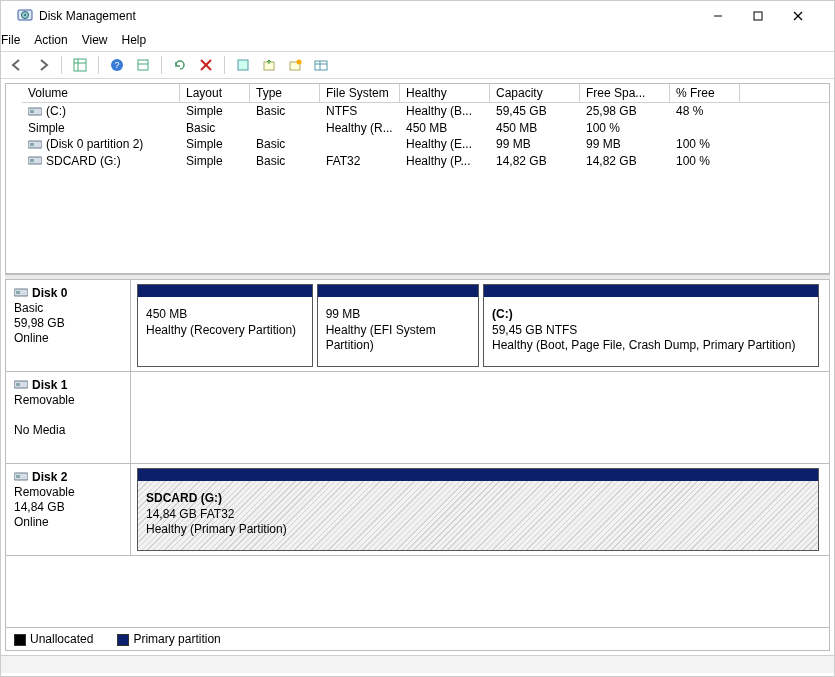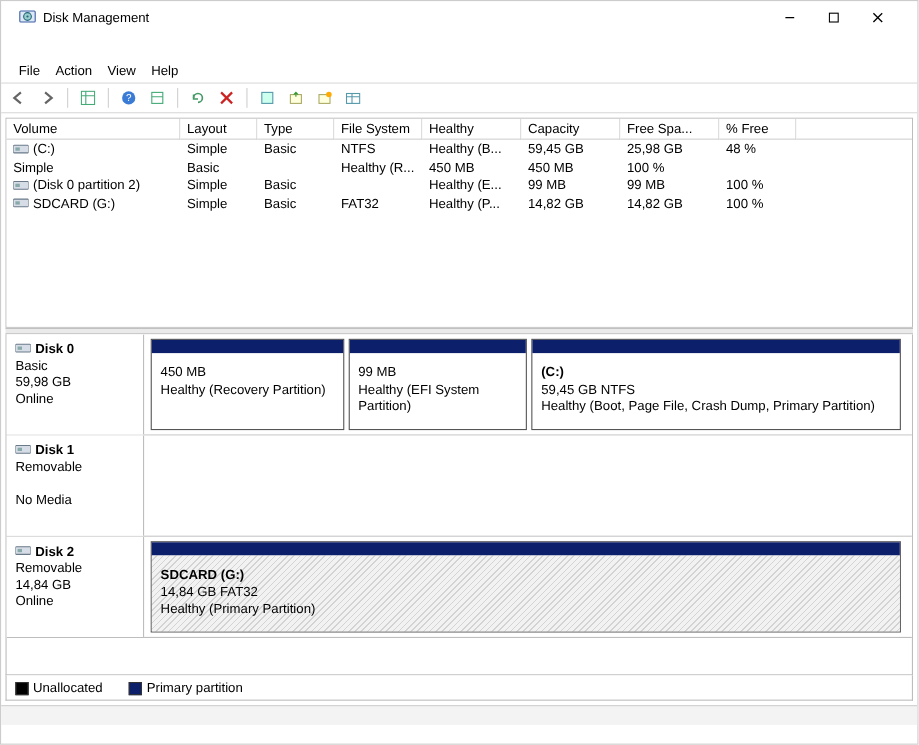--- a/index.html
+++ b/index.html
@@ -26,23 +26,22 @@
   }
   .titlebar .title { flex: 0 0 auto; font-size: 12px; }
   .titlebar .spacer { flex: 1; }
   .winbtn {
     width: 40px; height: 28px; display:flex; align-items:center; justify-content:center;
     font-family: "Segoe UI Symbol", sans-serif;
   }
   .menubar {
     display: flex;
     gap: 14px;
-    padding: 2px 8px 4px 16px;
-    font-size: 12px;
-    margin-top: 24px;
+    padding: 2px 8px 4px 0;
+    font-size: 12px;
   }
   .menubar span { cursor: default; }
   .toolbar {
     display: flex;
     align-items: center;
     gap: 6px;
     padding: 3px 6px;
     border-top: 1px solid #d9d9d9;
     border-bottom: 1px solid #d9d9d9;
     height: 28px;
@@ -52,20 +51,21 @@
     display:flex; align-items:center; justify-content:center;
   }
   .tsep { width: 1px; height: 18px; background: #d0d0d0; margin: 0 2px; }
   .vol-table {
     border: 1px solid #bdbdbd;
     margin: 4px 4px 0 4px;
   }
   .vt-head, .vt-row {
     display: grid;
     grid-template-columns: 158px 70px 70px 80px 90px 90px 90px 70px 1fr;
+    margin-left: 16px;
   }
   .vt-head div {
     font-size: 12px;
     padding: 2px 6px;
     border-right: 1px solid #d0d0d0;
     border-bottom: 1px solid #d0d0d0;
     background: #fff;
     white-space: nowrap;
     overflow: hidden;
   }
@@ -84,21 +84,21 @@
     background: #eaeaea;
     border-top: 1px solid #bdbdbd;
     border-bottom: 1px solid #bdbdbd;
     margin: 0 4px;
   }
   .graphical {
     border: 1px solid #bdbdbd;
     border-top: none;
     margin: 0 4px;
     overflow-y: auto;
-    height: 310px;
+    height: 348px;
     background:#fff;
   }
   .disk-row {
     display: flex;
     border-bottom: 1px solid #bdbdbd;
     min-height: 92px;
     background: #fff;
   }
   .disk-info {
     width: 125px;

